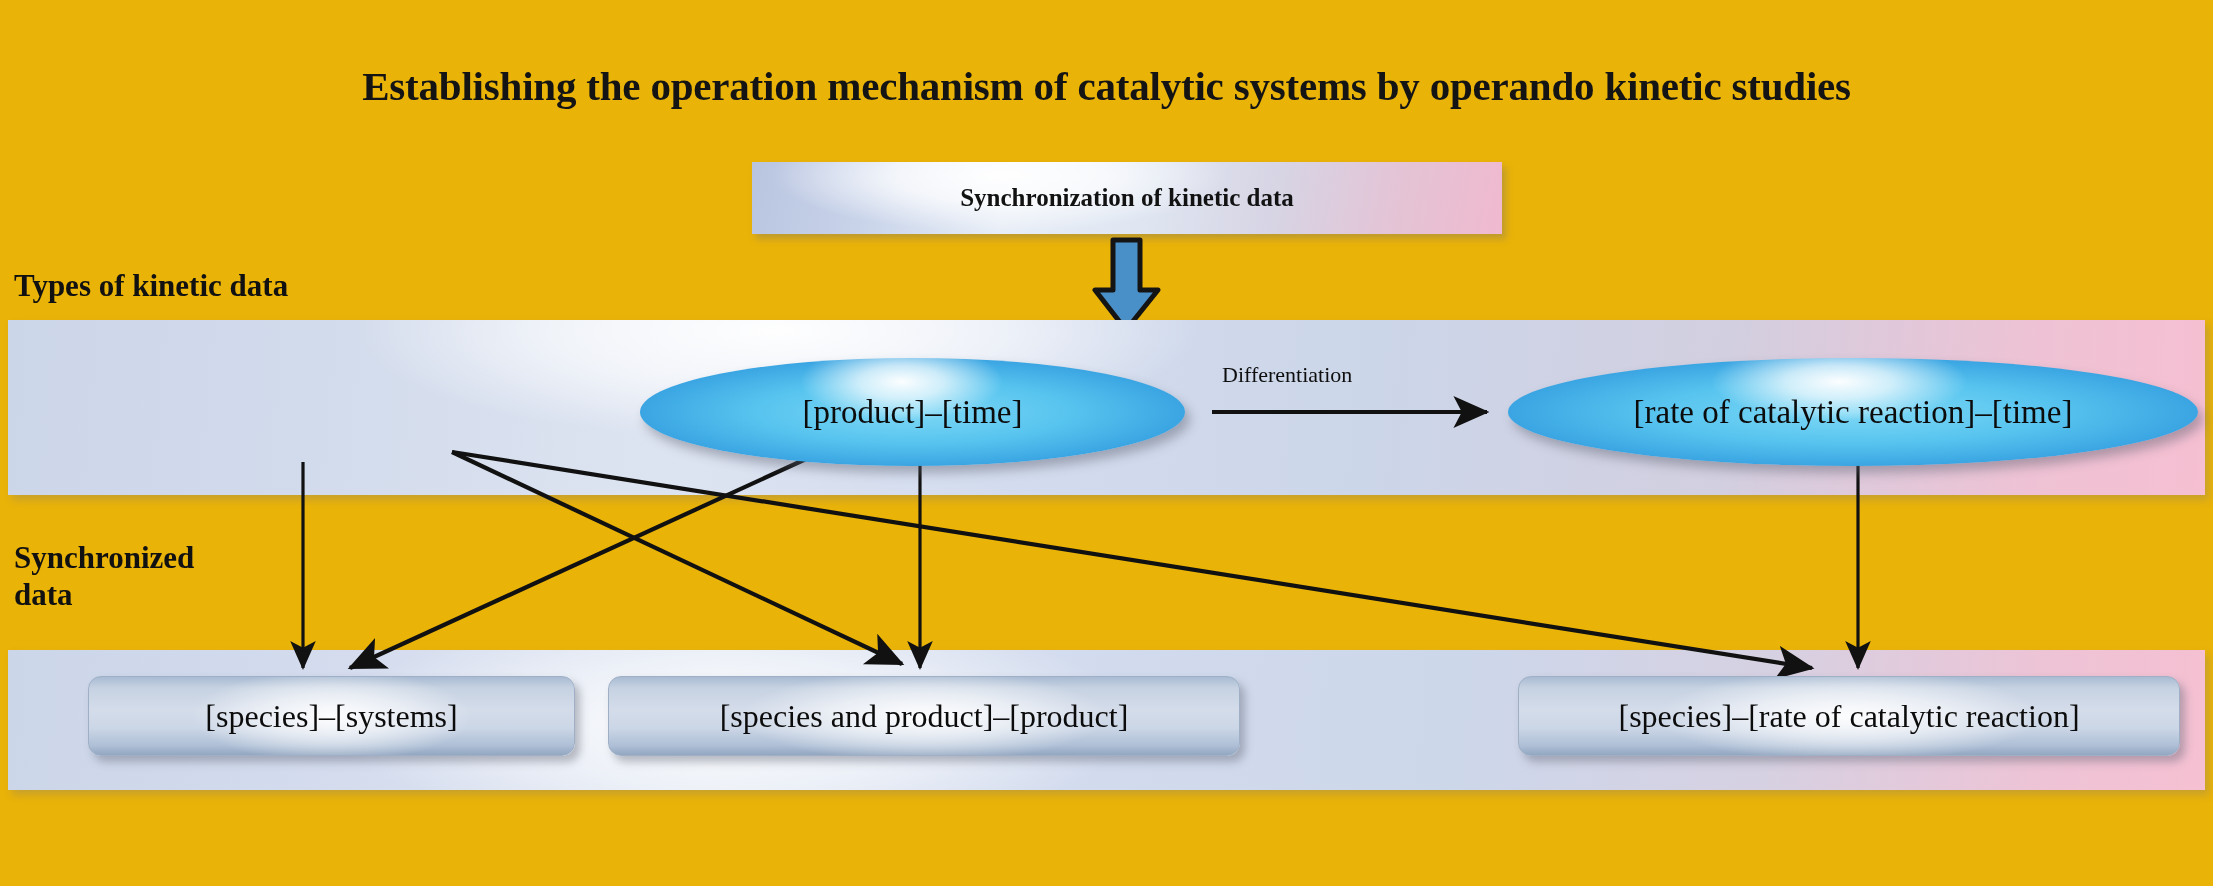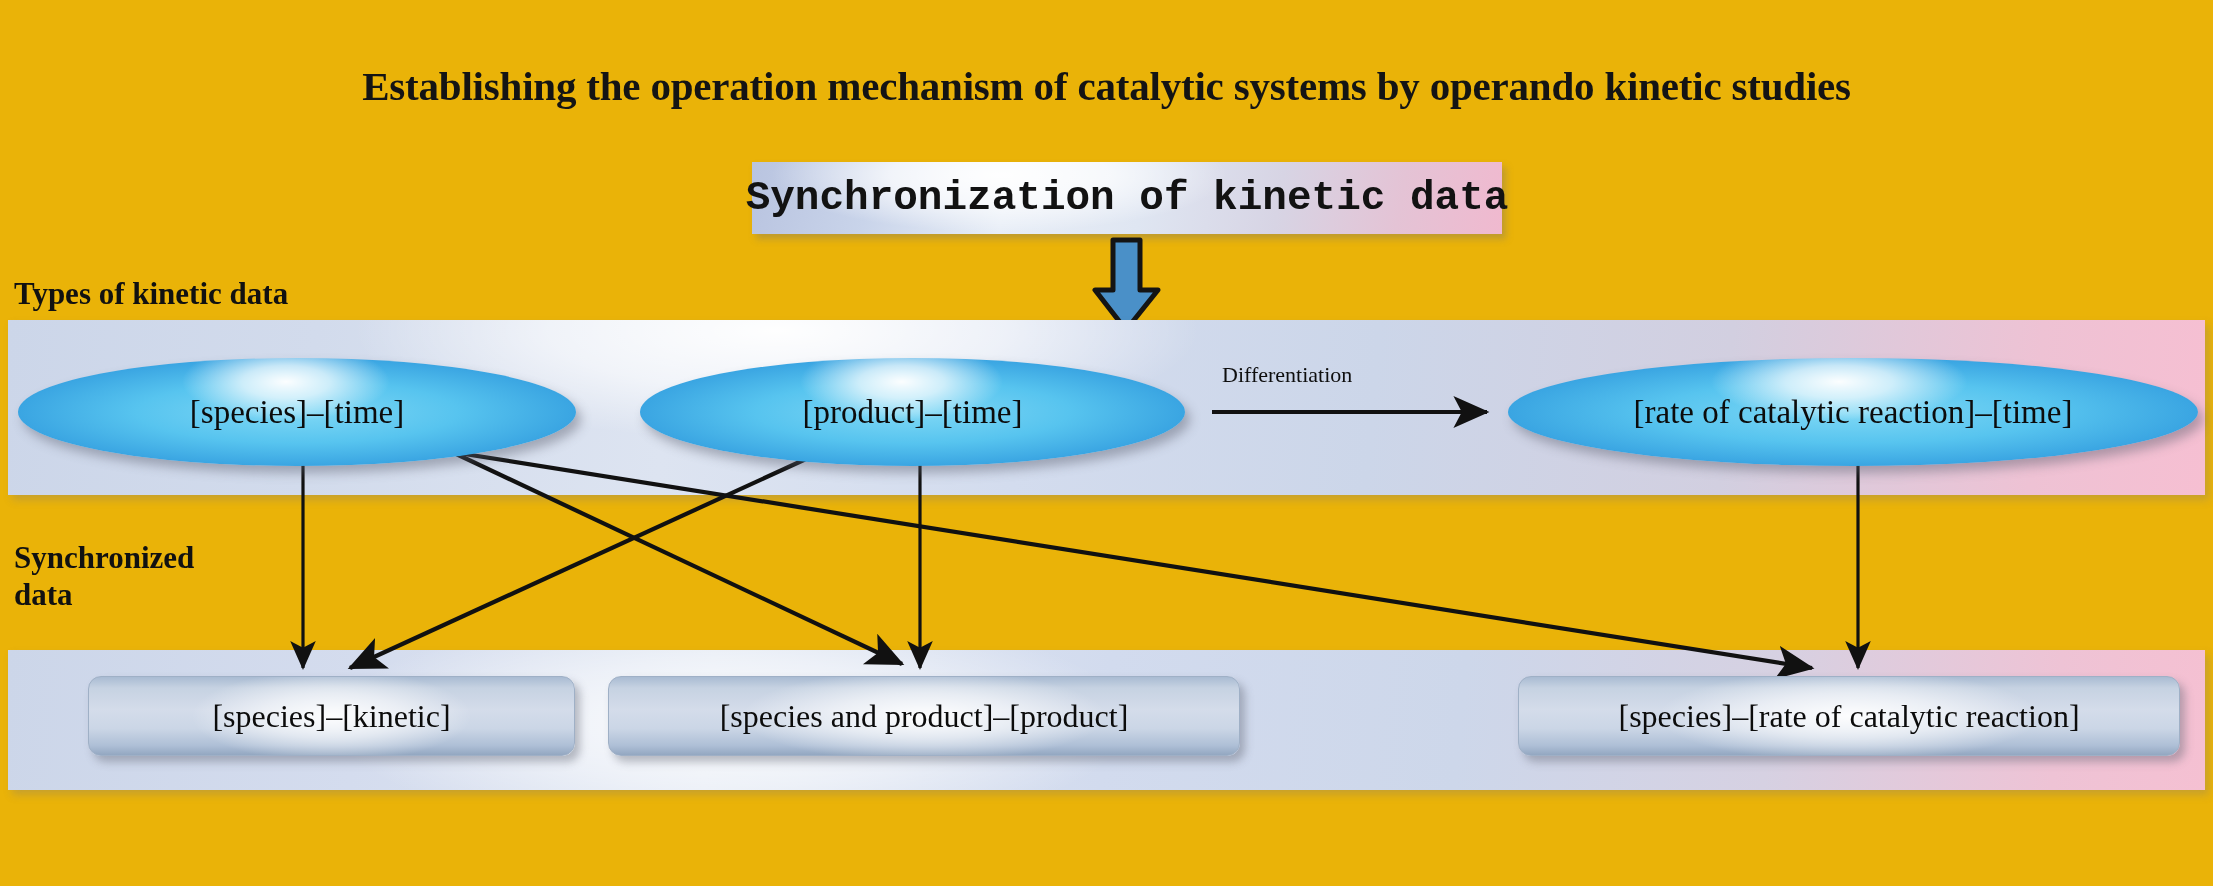--- a/index.html
+++ b/index.html
@@ -35,21 +35,21 @@
 
   
   .side-label {
     position: absolute;
     font-family: "Liberation Serif", "DejaVu Serif", serif;
     font-weight: bold;
     font-size: 31px;
     color: #111111;
     line-height: 1.18;
   }
-  #label-types   { left: 14px; top: 276px; }
+  #label-types   { left: 14px; top: 268px; }
   #label-sync    { left: 14px; top: 540px; width: 260px; }
 
   
   #sync-banner {
     position: absolute;
     left: 752px;
     top: 162px;
     width: 750px;
     height: 72px;
     background:
@@ -57,23 +57,23 @@
       linear-gradient(100deg, #b9c4e0 0%, #c9d4ea 16%, #e8eef7 34%, #dfe6f2 52%, #d7d4e4 70%, #e4c3d5 86%, #f0b9cf 100%);
     box-shadow: 4px 5px 7px rgba(110,110,120,0.35);
   }
   #sync-banner-label {
     position: absolute;
     left: 0; top: 0;
     width: 100%; height: 100%;
     display: flex;
     align-items: center;
     justify-content: center;
-    font-family: Liberation Mono, monospace;
+    font-family: Liberation Serif, serif;
     font-weight: bold;
-    font-size: 41px;
+    font-size: 25px;
     color: #121212;
     white-space: nowrap;
   }
 
   
   .band {
     position: absolute;
     left: 8px;
     width: 2197px;
   }
@@ -205,39 +205,36 @@
 
     <line x1="452" y1="452" x2="1812" y2="668" stroke="#111111" stroke-width="4.2" marker-end="url(#ah)"></line>
 
     <line x1="830" y1="448" x2="350" y2="668" stroke="#111111" stroke-width="4.2" marker-end="url(#ah)"></line>
 
     <line x1="920" y1="462" x2="920" y2="668" stroke="#111111" stroke-width="3.2" marker-end="url(#ah)"></line>
 
     <line x1="1858" y1="462" x2="1858" y2="668" stroke="#111111" stroke-width="3.2" marker-end="url(#ah)"></line>
   </svg>
 
-  <div id="node-species-time" class="ellipse-node">
-    <span class="ellipse-label">[species]–[time]</span>
-  </div>
   <div id="node-product-time" class="ellipse-node">
     <span class="ellipse-label">[product]–[time]</span>
   </div>
   <div id="node-rate-time" class="ellipse-node">
     <span class="ellipse-label">[rate of catalytic reaction]–[time]</span>
   </div>
 
   <svg class="svg-layer">
     <g>
       <line x1="1212" y1="412" x2="1487" y2="412" stroke="#111111" stroke-width="4" marker-end="url(#ah)"></line>
     </g>
   </svg>
   <div id="differentiation-label">Differentiation</div>
 
   <div id="box-species-product" class="box-node">
-    <span class="box-label">[species]–[kinetic]</span>
+    <span class="box-label">[species]–[systems]</span>
   </div>
   <div id="box-species-and-product" class="box-node">
     <span class="box-label">[species and product]–[product]</span>
   </div>
   <div id="box-species-rate" class="box-node">
     <span class="box-label">[species]–[rate of catalytic reaction]</span>
   </div>
 
 </div>
 

